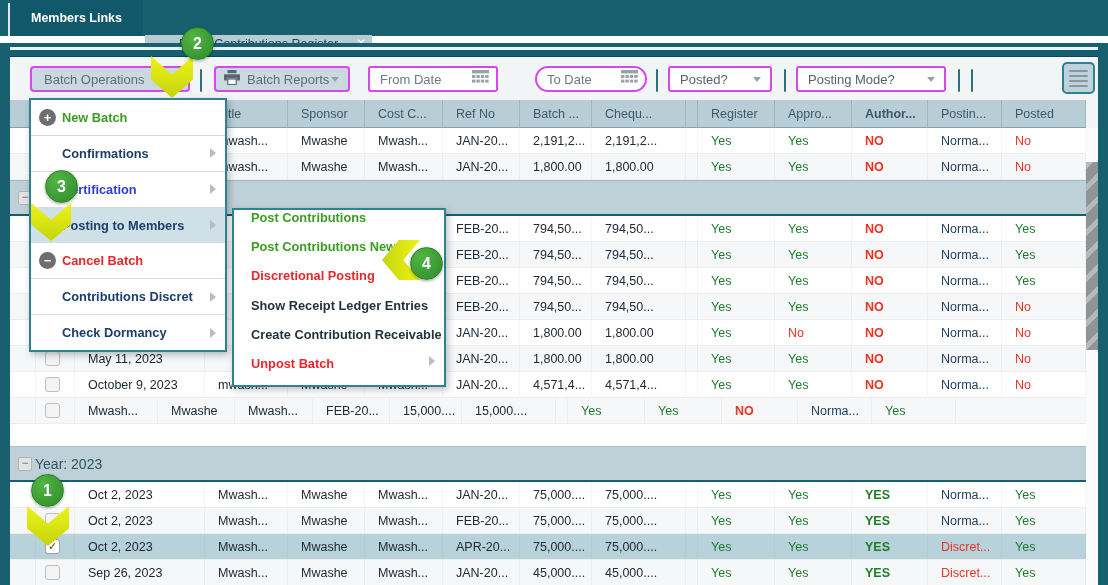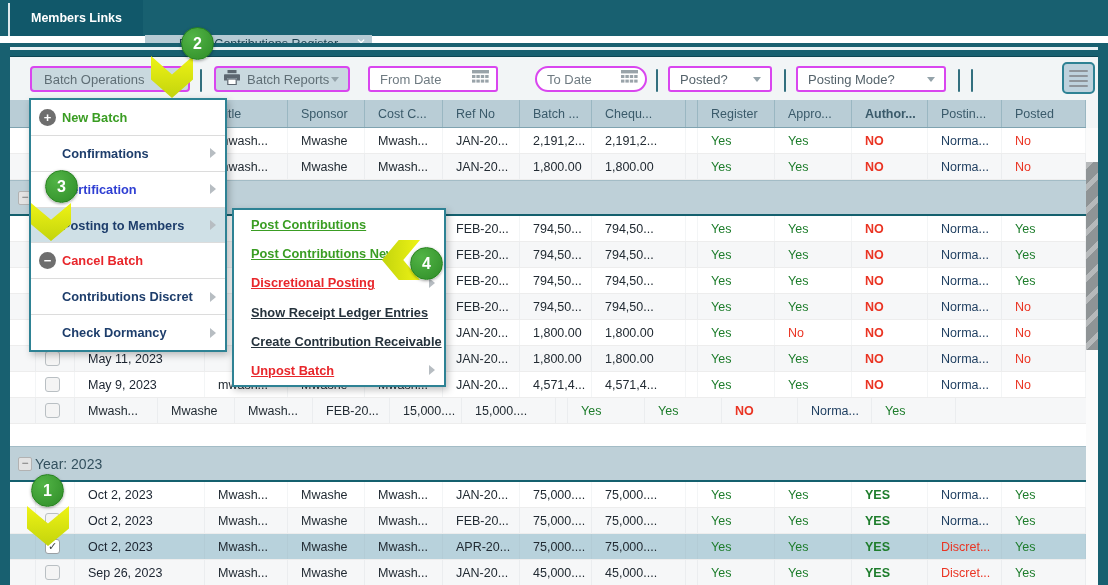--- a/index.html
+++ b/index.html
@@ -52,21 +52,21 @@
   
   .sbar{position:absolute;left:1086px;top:128px;width:12px;height:457px;background:#fbfbfb;z-index:5;}
   .sthumb{position:absolute;left:0;top:34px;width:12px;height:188px;background:#8f9496;
           background-image:repeating-linear-gradient(135deg,rgba(255,255,255,.35) 0 5px,rgba(0,0,0,0) 5px 16px);}
   
   .menu{position:absolute;left:29px;top:98px;width:198px;height:254px;background:#ffffff;border:2px solid #2e8294;box-sizing:border-box;display:flex;flex-direction:column;box-shadow:2px 3px 7px rgba(0,0,0,.25);z-index:20;}
   .mi{flex:1;position:relative;display:flex;align-items:center;padding-left:31px;font-size:12.8px;font-weight:600;border-bottom:1px solid #dcdcdc;box-sizing:border-box;background:#fff;}
   .mi:last-child{border-bottom:none;}
   .mi.hl{background:#cfe0e6;}
   .submenu{position:absolute;left:232px;top:208px;width:214px;height:179px;background:#ffffff;border:2px solid #2e8294;box-sizing:border-box;display:flex;flex-direction:column;box-shadow:2px 3px 7px rgba(0,0,0,.25);z-index:21;}
-  .smi{flex:1;position:relative;display:flex;align-items:center;padding-left:17px;font-size:12.8px;font-weight:600;background:#fff;text-decoration:underline;}
+  .smi{flex:1;position:relative;display:flex;padding-left:17px;font-size:12.8px;font-weight:600;background:#fff;}
   .t-green{color:#3a9d23;} .t-navy{color:#1d3d6b;} .t-blue{color:#2f3fd3;} .t-red{color:#e8262b;} .t-dark{color:#25323c;}
   .ic-circle{position:absolute;left:8px;width:17px;height:17px;border-radius:50%;background:#6e6e6e;color:#ffffff;display:flex;align-items:center;justify-content:center;font-size:13px;font-weight:bold;line-height:17px;}
   .arrow-r{position:absolute;right:9px;width:0;height:0;border-left:6px solid #b7bdc2;border-top:5px solid transparent;border-bottom:5px solid transparent;}
   
   .step{position:absolute;width:33px;height:33px;border-radius:50%;background:radial-gradient(circle at 35% 30%,#52b446,#2e8c27);border:1px solid #27821f;box-sizing:border-box;color:#fff;font-size:16px;font-weight:bold;display:flex;align-items:center;justify-content:center;z-index:31;box-shadow:0 1px 3px rgba(0,0,0,.35);}
   .chev{position:absolute;background:linear-gradient(180deg,#eef315,#c3d40d);clip-path:polygon(0 0,50% 44%,100% 0,100% 56%,50% 100%,0 56%);z-index:30;filter:drop-shadow(0 1px 1px rgba(0,0,0,.35));}
 </style>
 </head>
 <body>
 
@@ -340,21 +340,21 @@
           <div class="cell w-appro" style="color: rgb(30, 125, 44);">Yes</div>
           <div class="cell w-author" style="color: rgb(234, 52, 35);">NO</div>
           <div class="cell w-postin" style="color: rgb(28, 60, 94);">Norma...</div>
           <div class="cell w-posted" style="color: rgb(234, 52, 35);">No</div>
         </div>
         <div class="trow">
           <div class="cell w-exp"></div>
           <div class="cell w-chk">
             <span class="cb"></span>
           </div>
-          <div class="cell w-date" style="color: rgb(27, 36, 48);">May 9, 2023</div>
+          <div class="cell w-date" style="color: rgb(27, 36, 48);">October 9, 2023</div>
           <div class="cell w-title">mwash...</div>
           <div class="cell w-sponsor">Mwashe</div>
           <div class="cell w-costc">Mwash...</div>
           <div class="cell w-refno">JAN-20...</div>
           <div class="cell w-batch">4,571,4...</div>
           <div class="cell w-cheque">4,571,4...</div>
           <div class="cell w-nar"></div>
           <div class="cell w-cert" style="color: rgb(30, 125, 44);">Yes</div>
           <div class="cell w-appro" style="color: rgb(30, 125, 44);">Yes</div>
           <div class="cell w-author" style="color: rgb(234, 52, 35);">NO</div>

